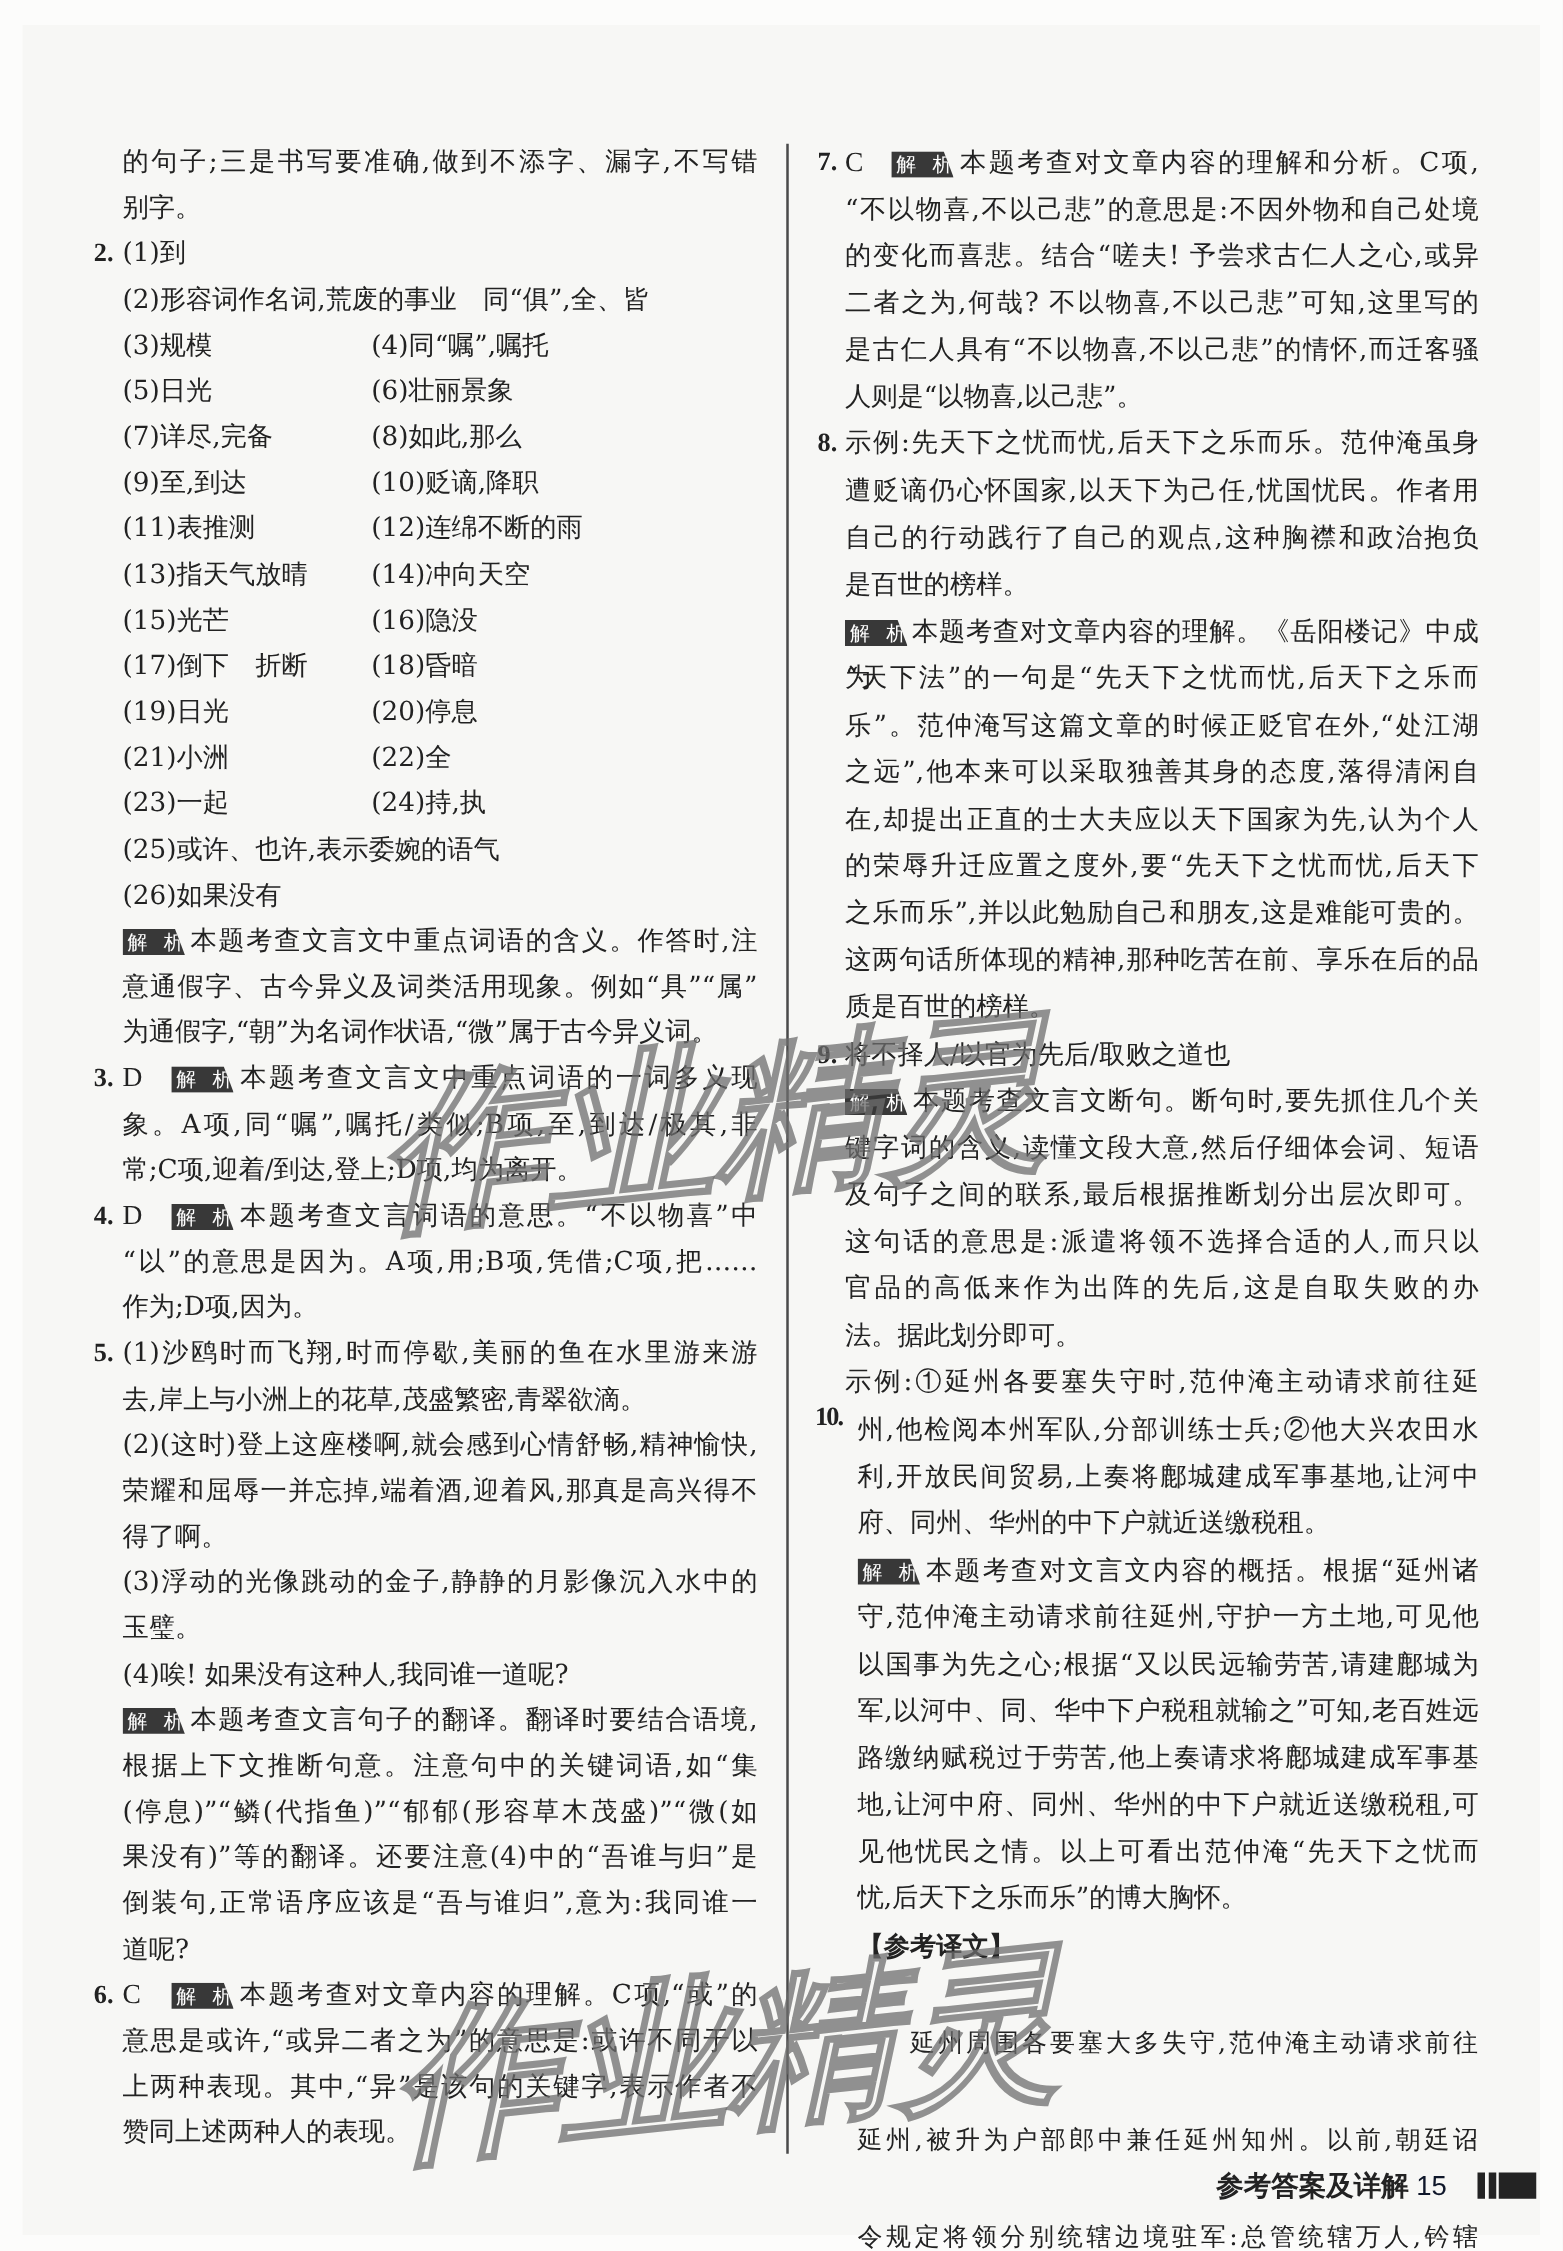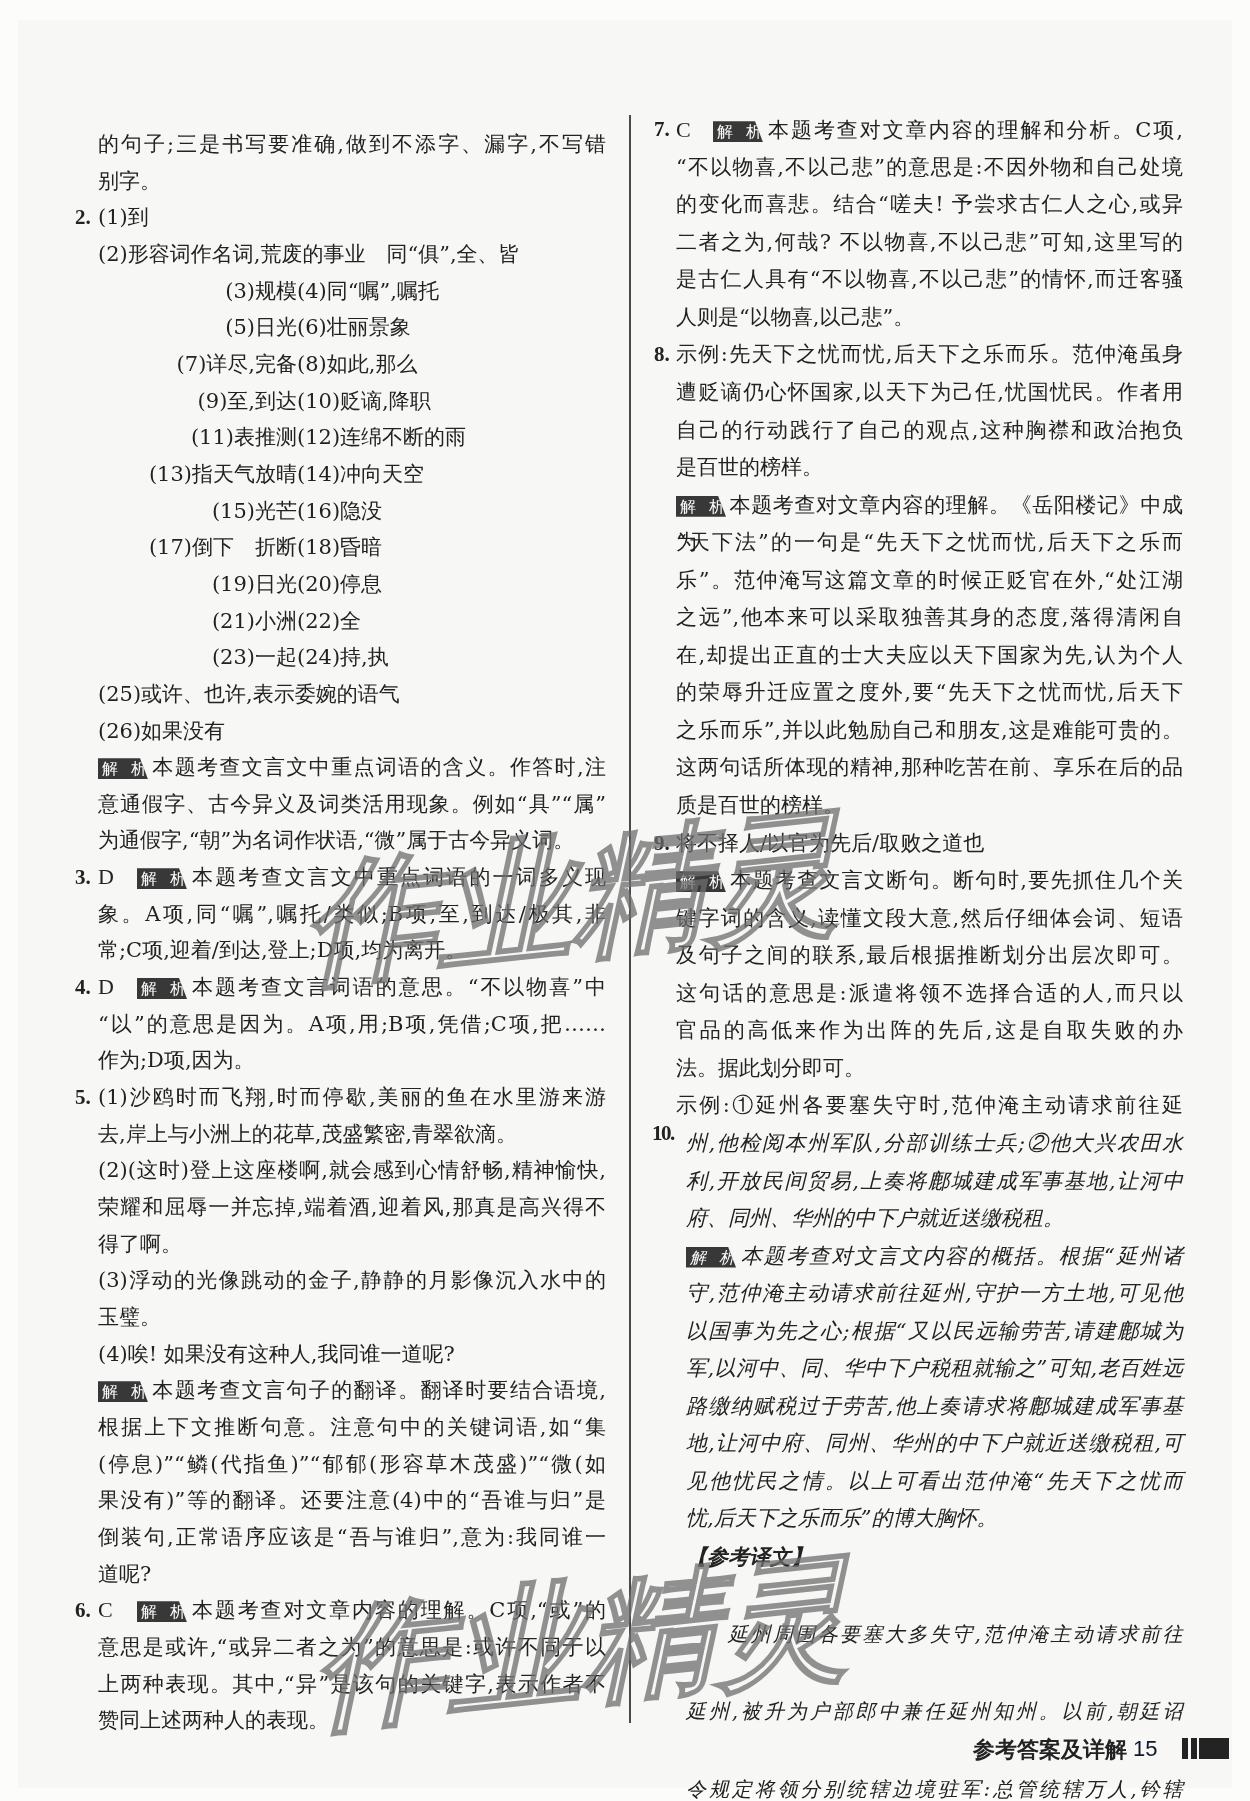--- a/index.html
+++ b/index.html
@@ -6,46 +6,46 @@
   body {
     width: 1250px; height: 1801px; position: relative; overflow: hidden;
     background: #fcfcfb; color: #222;
     font-family: "DejaVu Serif", serif;
   }
   .paper {
     position: absolute; left: 18px; top: 20px; width: 1214px; height: 1768px;
     background: #f7f7f5;
   }
   .col { position: absolute; font-size: 21px; }
-  .col-left  { left: 98px;  top: 126px; width: 508px; }
+  .col-left  { left: 98px;  top: 111px; width: 508px; }
   .col-right { left: 676px; top: 111.2px; width: 507px; }
   .line { position: relative; height: 36.67px; line-height: 36.67px; text-align: left; }
   .col-right .line { height: 37.55px; line-height: 37.55px; }
   .full { text-align: justify; text-align-last: justify; }
-  .ind { padding-left: 10px; font-style: italic; }
+  .ind { padding-left: 10px; }
   .num {
     position: absolute; left: -23px; top: 0;
     font-family: "Liberation Serif", serif; font-weight: bold; font-size: 21px;
   }
   .col-right .num { left: -22px; }
   .num.wide { left: -24px; letter-spacing: -1.5px; margin-top: 28px; }
   .ans {
     display: inline-block; width: 39px; text-align: left;
     font-family: "Liberation Serif", serif; font-size: 22px;
   }
   .col-right .ans { width: 37px; }
   .badge {
     display: inline-block; width: 50px; height: 21px; line-height: 21px;
     margin-right: 3px; padding-left: 4px; box-sizing: border-box;
     background: #383838; color: #fff; font-size: 16px; letter-spacing: 1px;
     vertical-align: middle; text-align: right;
     clip-path: polygon(0 0, 84% 0, 100% 100%, 0 100%);
   }
   .cell { display: inline-block; }
-  .cell.c1 { width: 199px; text-align: right; }
+  .cell.c1 { width: 199px; }
   .heading { font-weight: bold; }
   .trans { font-size: 20px; letter-spacing: 0.5px; margin-top: 40px; }
   .trans.first { text-indent: 42px; }
   .divider {
     position: absolute; left: 629px; top: 115px; width: 1.5px; height: 1608px;
     background: #4a4a4a;
   }
   .footer-label {
     position: absolute; left: 973px; top: 1739px; height: 21px; line-height: 21px;
     font-family: "DejaVu Sans", sans-serif; font-weight: bold; font-size: 22px; color: #222;

